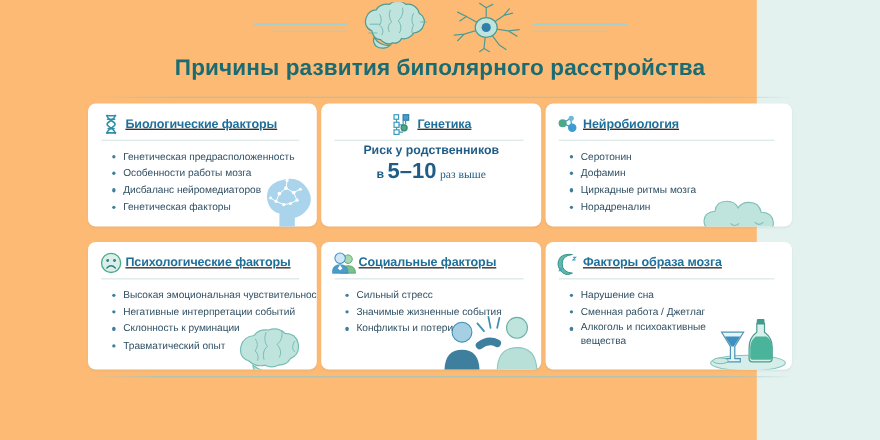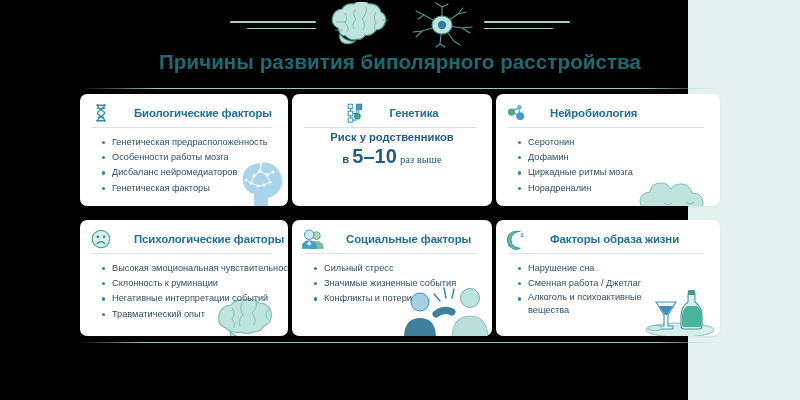--- a/index.html
+++ b/index.html
@@ -12,21 +12,21 @@
     overflow: hidden;
     background: #e3f1ef;
     font-family: "Liberation Sans", sans-serif;
     -webkit-font-smoothing: antialiased;
   }
 
   .page {
     position: relative;
     width: 688px;
     height: 400px;
-    background: #000000;
+    background: #fdba74;
   }
 
   
   .header {
     position: absolute;
     top: 0;
     left: 0;
     width: 800px;
     height: 86px;
   }
@@ -106,24 +106,25 @@
     border-radius: 7px;
     box-shadow: 0 1px 2px rgba(40,90,95,0.07);
     overflow: hidden;
     padding: 8px 10px 6px 10px;
     box-sizing: border-box;
   }
 
   .card-head {
     display: flex;
     align-items: center;
-    gap: 22px;
+    gap: 2px;
     padding-bottom: 4px;
     position: relative;
     z-index: 3;
+    text-decoration: underline;
   }
   .card-head::after {
     content: "";
     position: absolute;
     left: 2px;
     right: 6px;
     bottom: 0;
     height: 1px;
     background: #d5e6e4;
   }
@@ -352,22 +353,22 @@
         <svg class="card-icon" viewBox="0 0 24 24">
           <circle cx="12" cy="12" r="9.5" fill="#d9efe8" stroke="#4da88b" stroke-width="1.3"></circle>
           <circle cx="8.6" cy="9.6" r="1.4" fill="#2f7f8c"></circle>
           <circle cx="15.4" cy="9.6" r="1.4" fill="#2f7f8c"></circle>
           <path d="M7.8 17 q4.2 -4.4 8.4 0" fill="none" stroke="#2f7f8c" stroke-width="1.4" stroke-linecap="round"></path>
         </svg>
         <div class="card-title">Психологические факторы</div>
       </div>
       <ul class="bullets">
         <li>Высокая эмоциональная чувствительность</li>
+        <li>Негативные интерпретации событий</li>
         <li>Склонность к руминации</li>
-        <li>Негативные интерпретации событий</li>
         <li>Травматический опыт</li>
       </ul>
       <svg class="deco deco-brain" viewBox="0 0 72 46">
         <g fill="#bfe3dd" stroke="#76bdb6" stroke-width="1.1">
           <path d="M12 32 q-9 -3 -7 -13 2 -9 12 -10 4 -6 13 -5 9 -3 15 3 10 0 12 9 2 10 -7 14 -3 6 -11 6 -6 3 -12 0 -9 2 -15 -4z"></path>
           <path d="M16 36 q8 7 18 5 -6 5 -13 2 -5 -2 -5 -7z"></path>
         </g>
         <g fill="none" stroke="#76bdb6" stroke-width="0.85">
           <path d="M28 6 q-3 7 1 13 -5 4 -3 12M42 4 q2 8 -4 13 5 6 2 12M18 12 q4 5 0 11 4 4 2 9M54 14 q-4 6 0 10"></path>
         </g>
@@ -408,21 +409,21 @@
     <div class="card">
       <div class="card-head">
         <svg class="card-icon" viewBox="0 0 26 24">
           <path d="M17 3 q-11 1 -11 10 0 9 11 10 -8 4 -13 -3 -5 -7 0 -14 4 -4 13 -3z" fill="#5fb9ae" stroke="#2f8f86" stroke-width="1"></path>
           <g fill="none" stroke="#3f9bbd" stroke-width="1.1">
             <path d="M17.5 6 h3 l-3 3 h3"></path>
             <path d="M3 18.5 h2 l-2 2 h2"></path>
           </g>
           <circle cx="13" cy="8" r="1.3" fill="#ffffff" opacity="0.8"></circle>
         </svg>
-        <div class="card-title">Факторы образа жизни</div>
+        <div class="card-title">Факторы образа мозга</div>
       </div>
       <ul class="bullets">
         <li>Нарушение сна</li>
         <li>Сменная работа / Джетлаг</li>
         <li class="wrap">Алкоголь и психоактивные вещества</li>
       </ul>
       <svg class="deco deco-drinks" viewBox="0 0 80 56">
         <ellipse cx="42" cy="48" rx="34" ry="7" fill="#d5eeea" stroke="#86c5bf" stroke-width="1"></ellipse>
 
         <path d="M50 12 h7 v8 q7 5 7 14 v10 q0 3 -3 3 h-15 q-3 0 -3 -3 v-10 q0 -9 7 -14z" fill="#d8f0ea" stroke="#4d9b92" stroke-width="1.1"></path>

